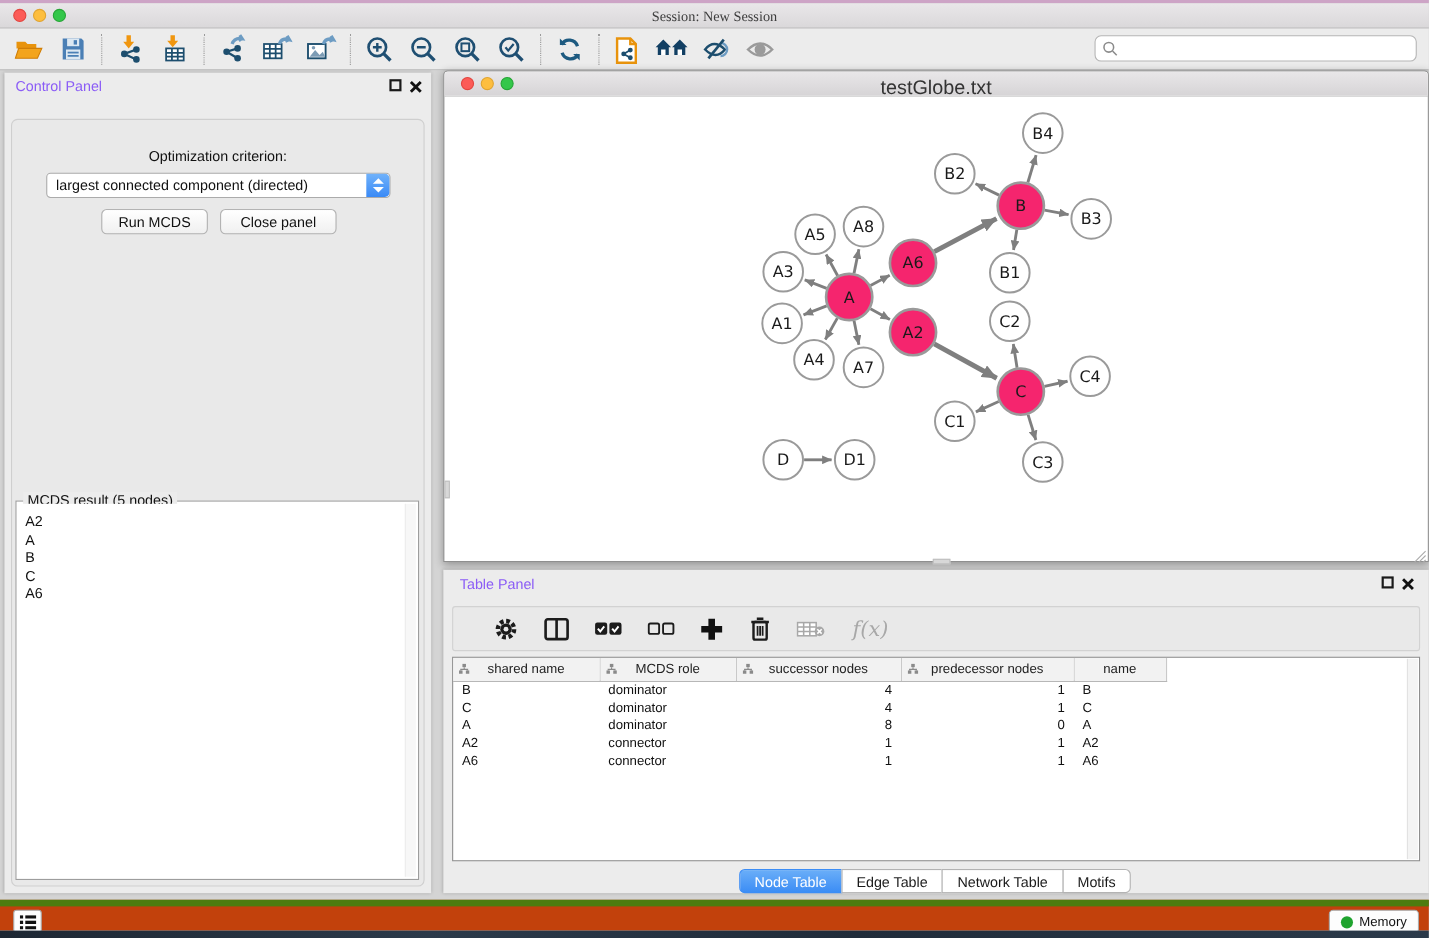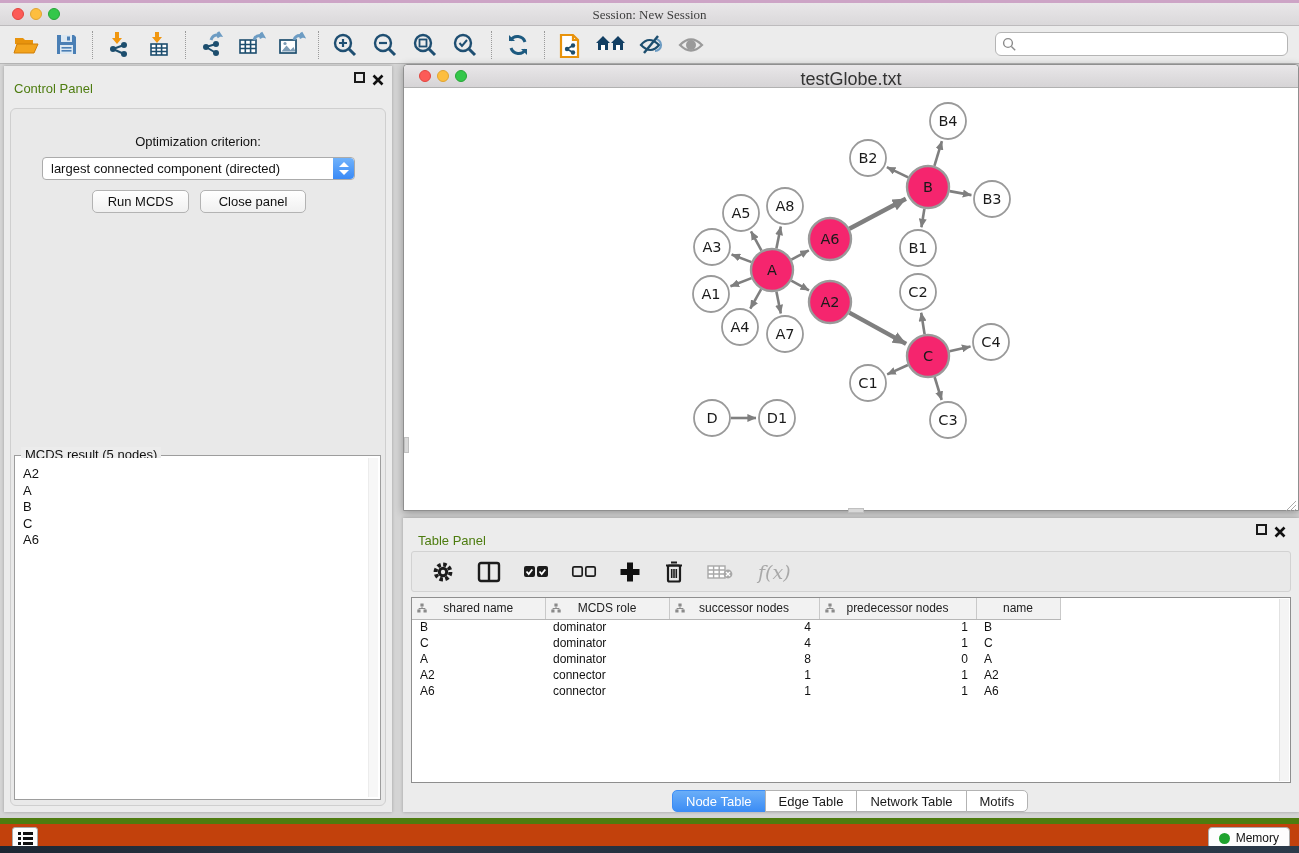--- a/index.html
+++ b/index.html
@@ -24,21 +24,21 @@
   .tb-sep { width:1px; height:28px; border-left:1px dotted #9a9a9a; margin:0 6px; }
   .search-wrap { position:absolute; right:11px; top:6px; width:293px; height:24px;
     background:#fff; border:1px solid #b5b5b5; border-radius:6px; display:flex; align-items:center; }
   .search-wrap svg { margin-left:6px; }
   .search-wrap input { border:none; outline:none; flex:1; height:20px; font-size:13px; background:transparent; padding:0 6px; }
 
   
   .control-panel { position:absolute; left:4px; top:66px; width:388px; height:746px;
     background:#ececec; box-shadow:0 0 3px rgba(0,0,0,.25); }
   .panel-head { position:absolute; left:0; top:0; right:0; height:24px; }
-  .panel-title { position:absolute; left:10px; top:15px; font-size:13px; color:#4d7c0f; }
+  .panel-title { position:absolute; left:10px; top:5px; font-size:13px; color:#8b5cf6; }
   .panel-btns { position:absolute; right:8px; top:6px; display:flex; gap:7px; }
   .float-ico { width:11px; height:11px; border:2px solid #1a1a1a; display:inline-block; }
   .close-ico { width:12px; height:12px; display:inline-block; }
 
   .segbar { display:flex; position:absolute; }
   .seg { height:22px; padding:0 13px; display:flex; align-items:center; font-size:13px; color:#1a1a1a;
     background:#fff; border:1px solid #b3b3b3; margin-left:-1px; cursor:default; white-space:nowrap; }
   .seg:first-child { border-radius:5px 0 0 5px; margin-left:0; }
   .seg:last-child { border-radius:0 5px 5px 0; }
   .seg.active { background:linear-gradient(#6aaef8,#3c8df5); border-color:#3c8df5; color:#fff; }
@@ -81,21 +81,21 @@
   .net-canvas { position:absolute; left:1px; top:23px; width:892px; height:422px; background:#fff; }
   .net-canvas svg text { font-family:"DejaVu Sans",sans-serif; }
   .scroll-stub-left { position:absolute; left:0px; top:372px; width:5px; height:16px; background:#d8d8d8; border:1px solid #c0c0c0; }
   .scroll-stub-bottom { position:absolute; left:444px; bottom:-3px; width:16px; height:5px; background:#d8d8d8; border:1px solid #c0c0c0; }
   .resize-grip { position:absolute; right:1px; bottom:-2px; }
 
   
   .table-panel { position:absolute; left:403px; top:518px; width:896px; height:294px;
     background:#ececec; box-shadow:0 0 3px rgba(0,0,0,.25); }
   .tp-toolbar { position:absolute; left:8px; top:33px; width:880px; height:41px;
-    background:#e9e9e9; border:1px solid #d2d2d2; border-radius:3px; display:flex; align-items:center; }
+    background:#e9e9e9; border:1px solid #d2d2d2; border-radius:3px; display:flex; align-items:center;padding-left:17px; }
   .tp-icon { margin:0 11px; display:flex; align-items:center; justify-content:center; }
   .fx-label { font-family:"DejaVu Serif",serif; font-style:italic; font-size:19px; color:#a8a8a8; margin-left:14px; }
   .tbl-wrap { position:absolute; left:8px; top:79px; width:880px; height:186px;
     background:#fff; border:1px solid #8e8e8e; overflow:hidden; }
   table.grid { border-collapse:collapse; table-layout:fixed; }
   table.grid th { background:#f2f2f2; border-right:1px solid #c9c9c9; border-bottom:1px solid #b7b7b7;
     font-size:12px; font-weight:normal; color:#222; height:21px; position:relative; }
   table.grid th .hd { display:flex; align-items:center; justify-content:center; gap:5px; }
   table.grid th .hicon { position:absolute; left:5px; top:5px; }
   table.grid td { font-size:12px; color:#111; height:16px; padding:0 8px; white-space:nowrap; overflow:hidden; }

